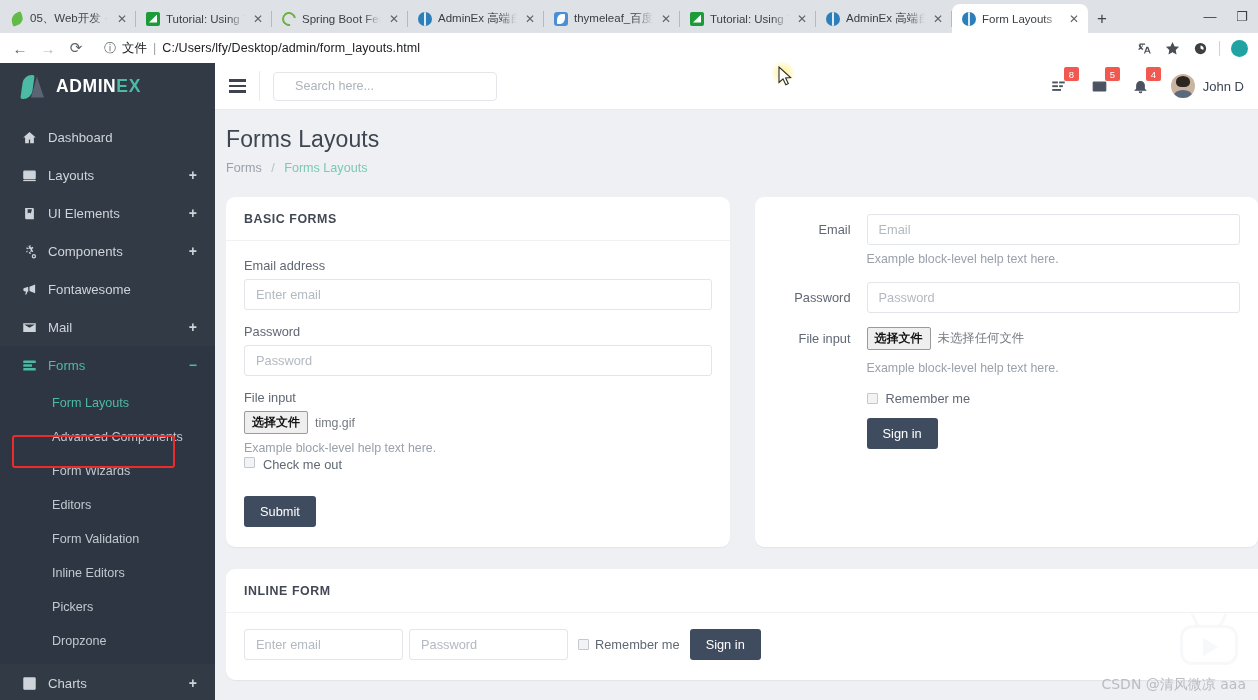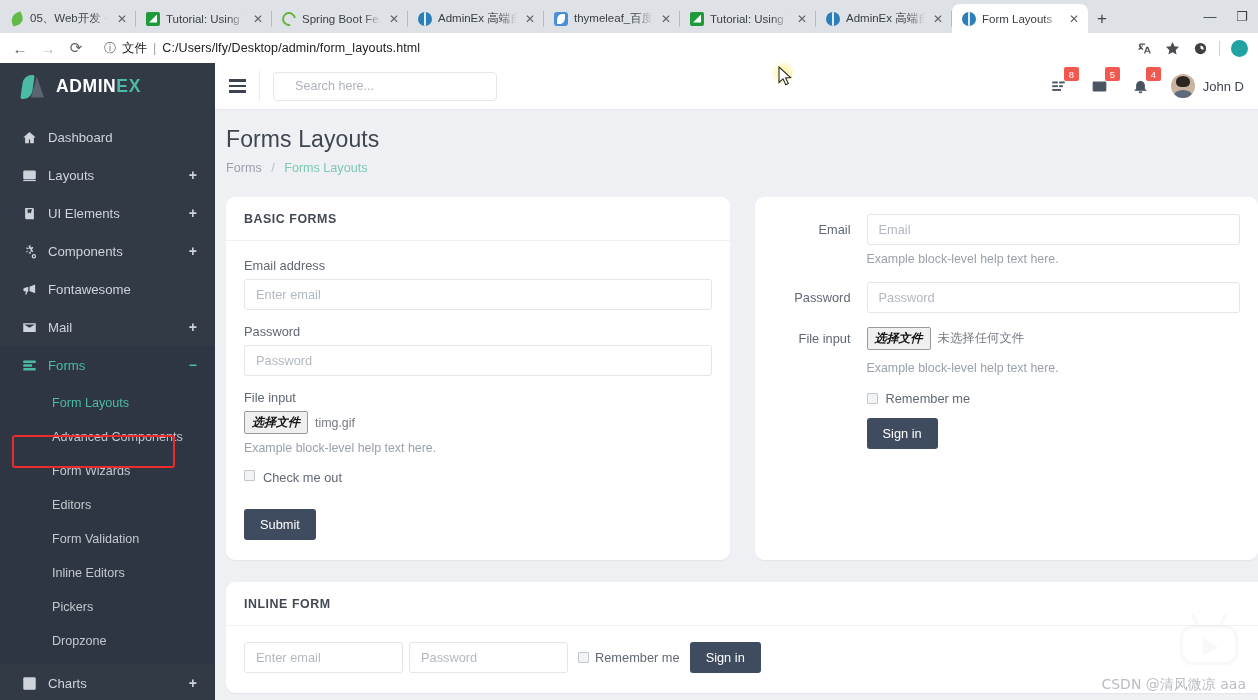--- a/index.html
+++ b/index.html
@@ -207,24 +207,23 @@
     width: 100%; height: 31px; border: 1px solid #e2e5e9; border-radius: 3px;
     padding: 0 11px; font-size: 12.8px; color: #b3b9c1; display: flex;
     align-items: center; background: #fff;
   }
   .help { font-size: 12.4px; color: #9aa1ab; margin-top: 7px; }
   .filerow { display: flex; align-items: center; gap: 7px; }
   .filebtn {
     border: 1px solid #9a9a9a; background: #efefef; padding: 2px 7px;
     font-size: 12px; color: #111; border-radius: 2px; font-weight: bold;
     font-family: "DejaVu Sans", sans-serif;
-    font-style: italic;
   }
   .filename { font-size: 12.4px; color: #767b82; }
-  .checkrow { display: flex; align-items: flex-start; gap: 8px; margin-top: 15px; }
+  .checkrow { display: flex; align-items: flex-start; gap: 8px; margin-top: 2px; }
   .cbox { width: 11px; height: 11px; border: 1px solid #c3c8cf; background: #f2f3f5;
           border-radius: 1px; flex: none; }
   .checklabel { font-size: 12.8px; color: #606874; }
   .btn-dark {
     background: #3f4b5e; color: #fff; border: none; border-radius: 3px;
     padding: 8px 16px; font-size: 12.8px; cursor: pointer; display: inline-block;
   }
   .mb { margin-bottom: 14px; }
 
   

